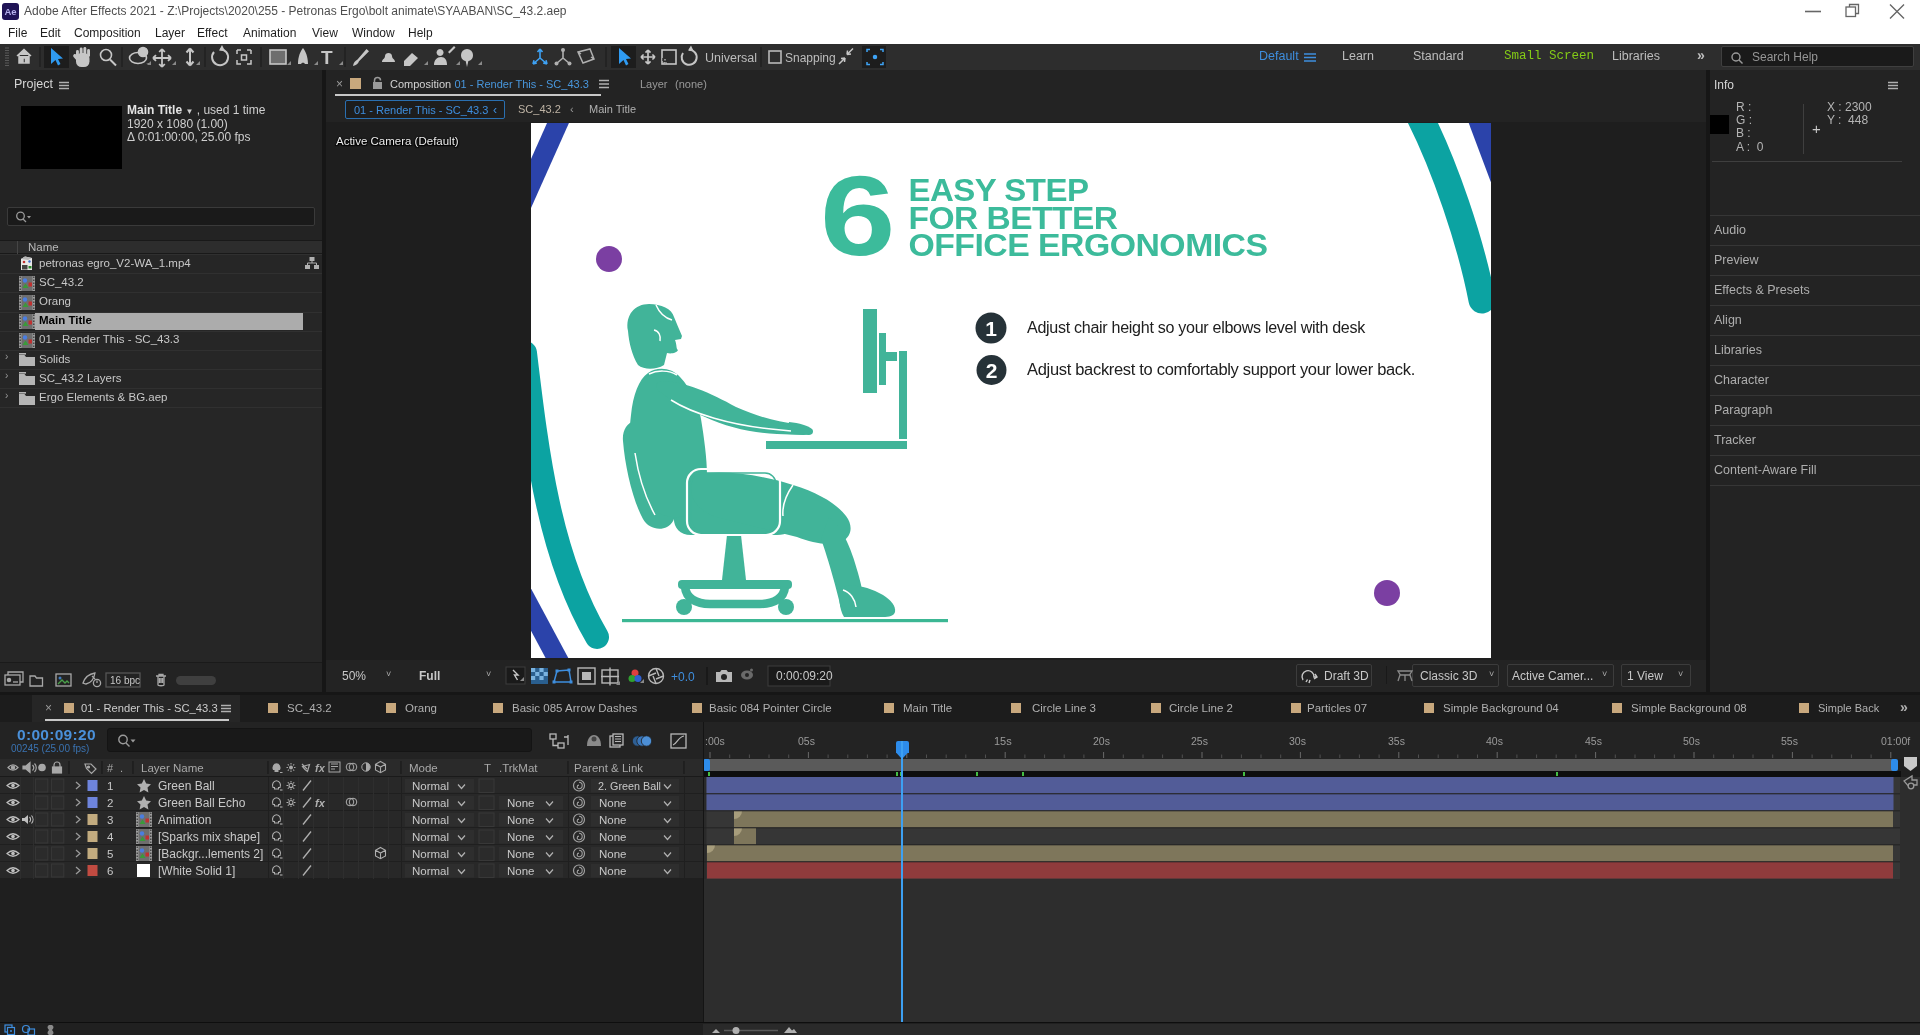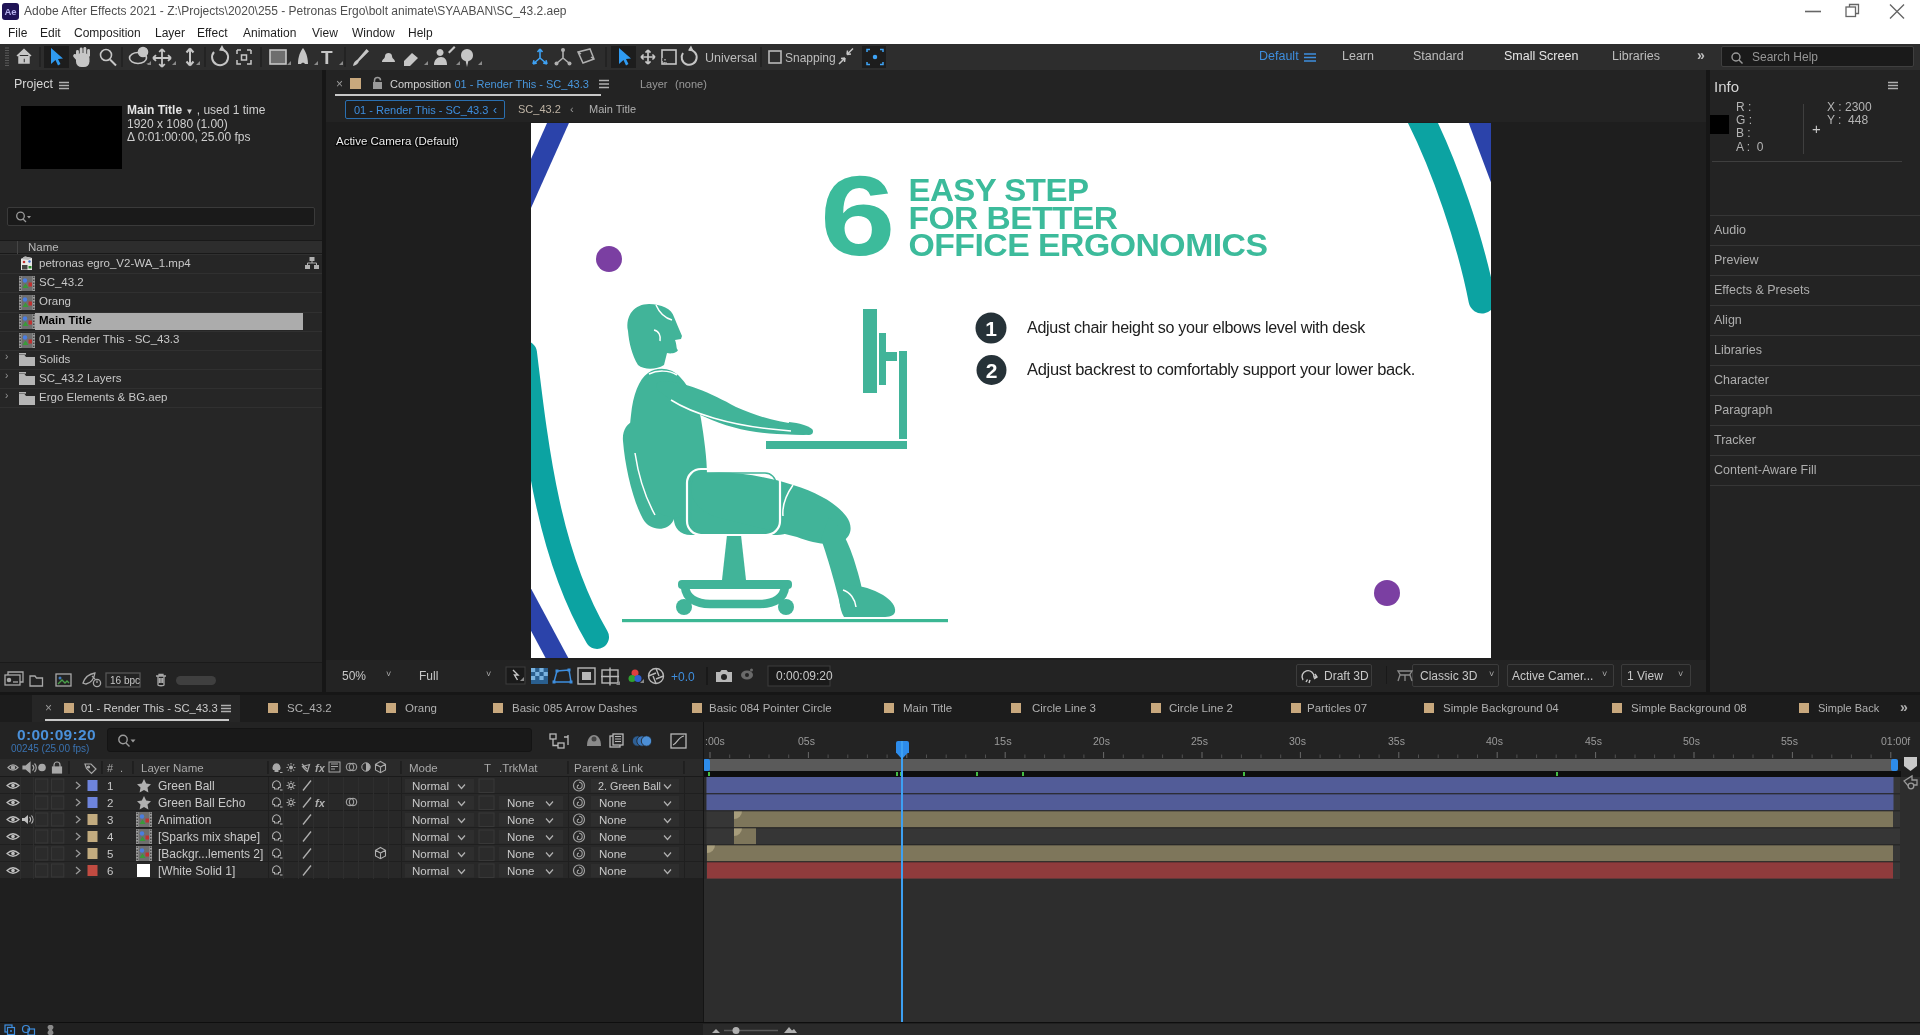--- a/index.html
+++ b/index.html
@@ -140,21 +140,21 @@
       <path d="M867,8 v-2.5 h3 M880,5.5 h3 v2.5 M883,18 v2.5 h-3 M867,18 v2.5 h3"></path>
       <circle cx="875" cy="13" r="1.5" fill="#3ea2f4"></circle>
     </g>
   </svg>
   <span class="abs" style="left:1259px;top:5px;font-size:12.5px;color:#3e8ede;">Default</span>
   <svg class="abs" style="left:1303px;top:8px;" width="14" height="12">
         <path d="M1,2h12M1,5.5h12M1,9h12" stroke="#3e8ede" stroke-width="1.5"></path>
       </svg>
   <span class="abs" style="left:1342px;top:5px;font-size:12.5px;color:#bdbdbd;">Learn</span>
   <span class="abs" style="left:1413px;top:5px;font-size:12.5px;color:#bdbdbd;">Standard</span>
-  <span class="abs" style="left:1504px;top:5px;font-size:12.5px;color:#e5e5e5;">Small Screen</span>
+  <span class="abs" style="left:1504px;top:5px;font-size:12.5px;color:#84cc16;font-family:Liberation Mono, monospace;">Small Screen</span>
   <span class="abs" style="left:1612px;top:5px;font-size:12.5px;color:#bdbdbd;">Libraries</span>
   <span class="abs" style="left:1697px;top:3px;font-size:14px;color:#bdbdbd;font-weight:bold;">»</span>
   <div class="abs" style="left:1721px;top:2px;width:193px;height:21px;background:#1a1a1a;border:1px solid #3f3f3f;border-radius:2px;">
     <svg class="abs" style="left:8px;top:4px;" width="14" height="14">
           <circle cx="6" cy="6" r="4" fill="none" stroke="#9a9a9a" stroke-width="1.4"></circle>
           <line x1="9" y1="9" x2="12.5" y2="12.5" stroke="#9a9a9a" stroke-width="1.4"></line>
         </svg>
     <span class="abs" style="left:30px;top:3px;font-size:12px;color:#969696;">Search Help</span>
   </div>
 </div>
@@ -390,21 +390,21 @@
           </g>
         </g>
 
       </svg>
     </div>
   </div>
 
   <div class="abs" style="left:0;top:590px;width:1380px;height:32px;background:#232323;">
     <span class="abs" style="left:16px;top:9px;font-size:12px;color:#c8c8c8;">50%</span>
     <span class="abs" style="left:60px;top:9px;font-size:9px;color:#b0b0b0;">˅</span>
-    <span class="abs" style="left:93px;top:9px;font-size:12px;color:#c8c8c8;">Full</span>
+    <span class="abs" style="left:93px;top:9px;font-size:12px;color:#c8c8c8;font-weight:bold;">Full</span>
     <span class="abs" style="left:160px;top:9px;font-size:9px;color:#b0b0b0;">˅</span>
     <svg class="abs" style="left:178px;top:5px;" width="330" height="24">
       <rect x="2" y="2" width="19" height="17" fill="#1a1a1a" stroke="#3c3c3c"></rect>
           <path d="M9,5 l5,5 l-3.5,0 l3,5" stroke="#c8c8c8" fill="none" stroke-width="1.4"></path>
           <path d="M16,16 l4,0 l0,-4 Z" fill="#8a8a8a"></path>
       <rect x="27" y="3" width="17" height="16" fill="#2a5f8f"></rect>
           <g fill="#7ab3e0">
             <rect x="27" y="3" width="4.2" height="4"></rect>
             <rect x="35.4" y="3" width="4.2" height="4"></rect>
             <rect x="31.2" y="7" width="4.2" height="4"></rect>
@@ -462,21 +462,21 @@
     <span class="abs" style="left:1094px;top:9px;font-size:12px;color:#c8c8c8;">Classic 3D</span>
     <span class="abs" style="left:1163px;top:9px;font-size:9px;color:#b0b0b0;">˅</span>
     <span class="abs" style="left:1186px;top:9px;font-size:12px;color:#c8c8c8;">Active Camer...</span>
     <span class="abs" style="left:1276px;top:9px;font-size:9px;color:#b0b0b0;">˅</span>
     <span class="abs" style="left:1301px;top:9px;font-size:12px;color:#c8c8c8;">1 View</span>
     <span class="abs" style="left:1352px;top:9px;font-size:9px;color:#b0b0b0;">˅</span>
   </div>
 </div>
 
 <div class="abs" id="infopanel" style="left:1710px;top:70px;width:210px;height:622px;background:#232323;">
-  <span class="abs" style="left:4px;top:8px;font-size:15px;color:#d6d6d6;">Info</span>
+  <span class="abs" style="left:4px;top:8px;font-size:12px;color:#d6d6d6;">Info</span>
   <svg class="abs" style="left:177px;top:11px;" width="12" height="10">
         <path d="M1,1.5h10M1,4.5h10M1,7.5h10" stroke="#b0b0b0" stroke-width="1.3"></path>
       </svg>
   <div class="abs" style="left:0px;top:45px;width:19px;height:19px;background:#000;"></div>
   <div class="abs" style="left:26px;top:31px;font-size:12px;color:#b4b4b4;line-height:13.2px;">R&nbsp;:<br>G :<br>B :<br>A :&nbsp;&nbsp;0</div>
   <div class="abs" style="left:93px;top:34px;width:1px;height:50px;background:#3f3f3f;"></div>
   <span class="abs" style="left:102px;top:50px;font-size:15px;color:#c8c8c8;font-weight:300;">+</span>
   <div class="abs" style="left:117px;top:31px;font-size:12px;color:#b4b4b4;line-height:13.2px;">X : 2300<br>Y :&nbsp;&nbsp;448</div>
   <div class="abs" style="left:2px;top:91px;width:190px;height:1px;background:#3f3f3f;"></div>
   <div class="abs" style="left:0;top:145px;width:210px;height:1px;background:#363636;"></div>

